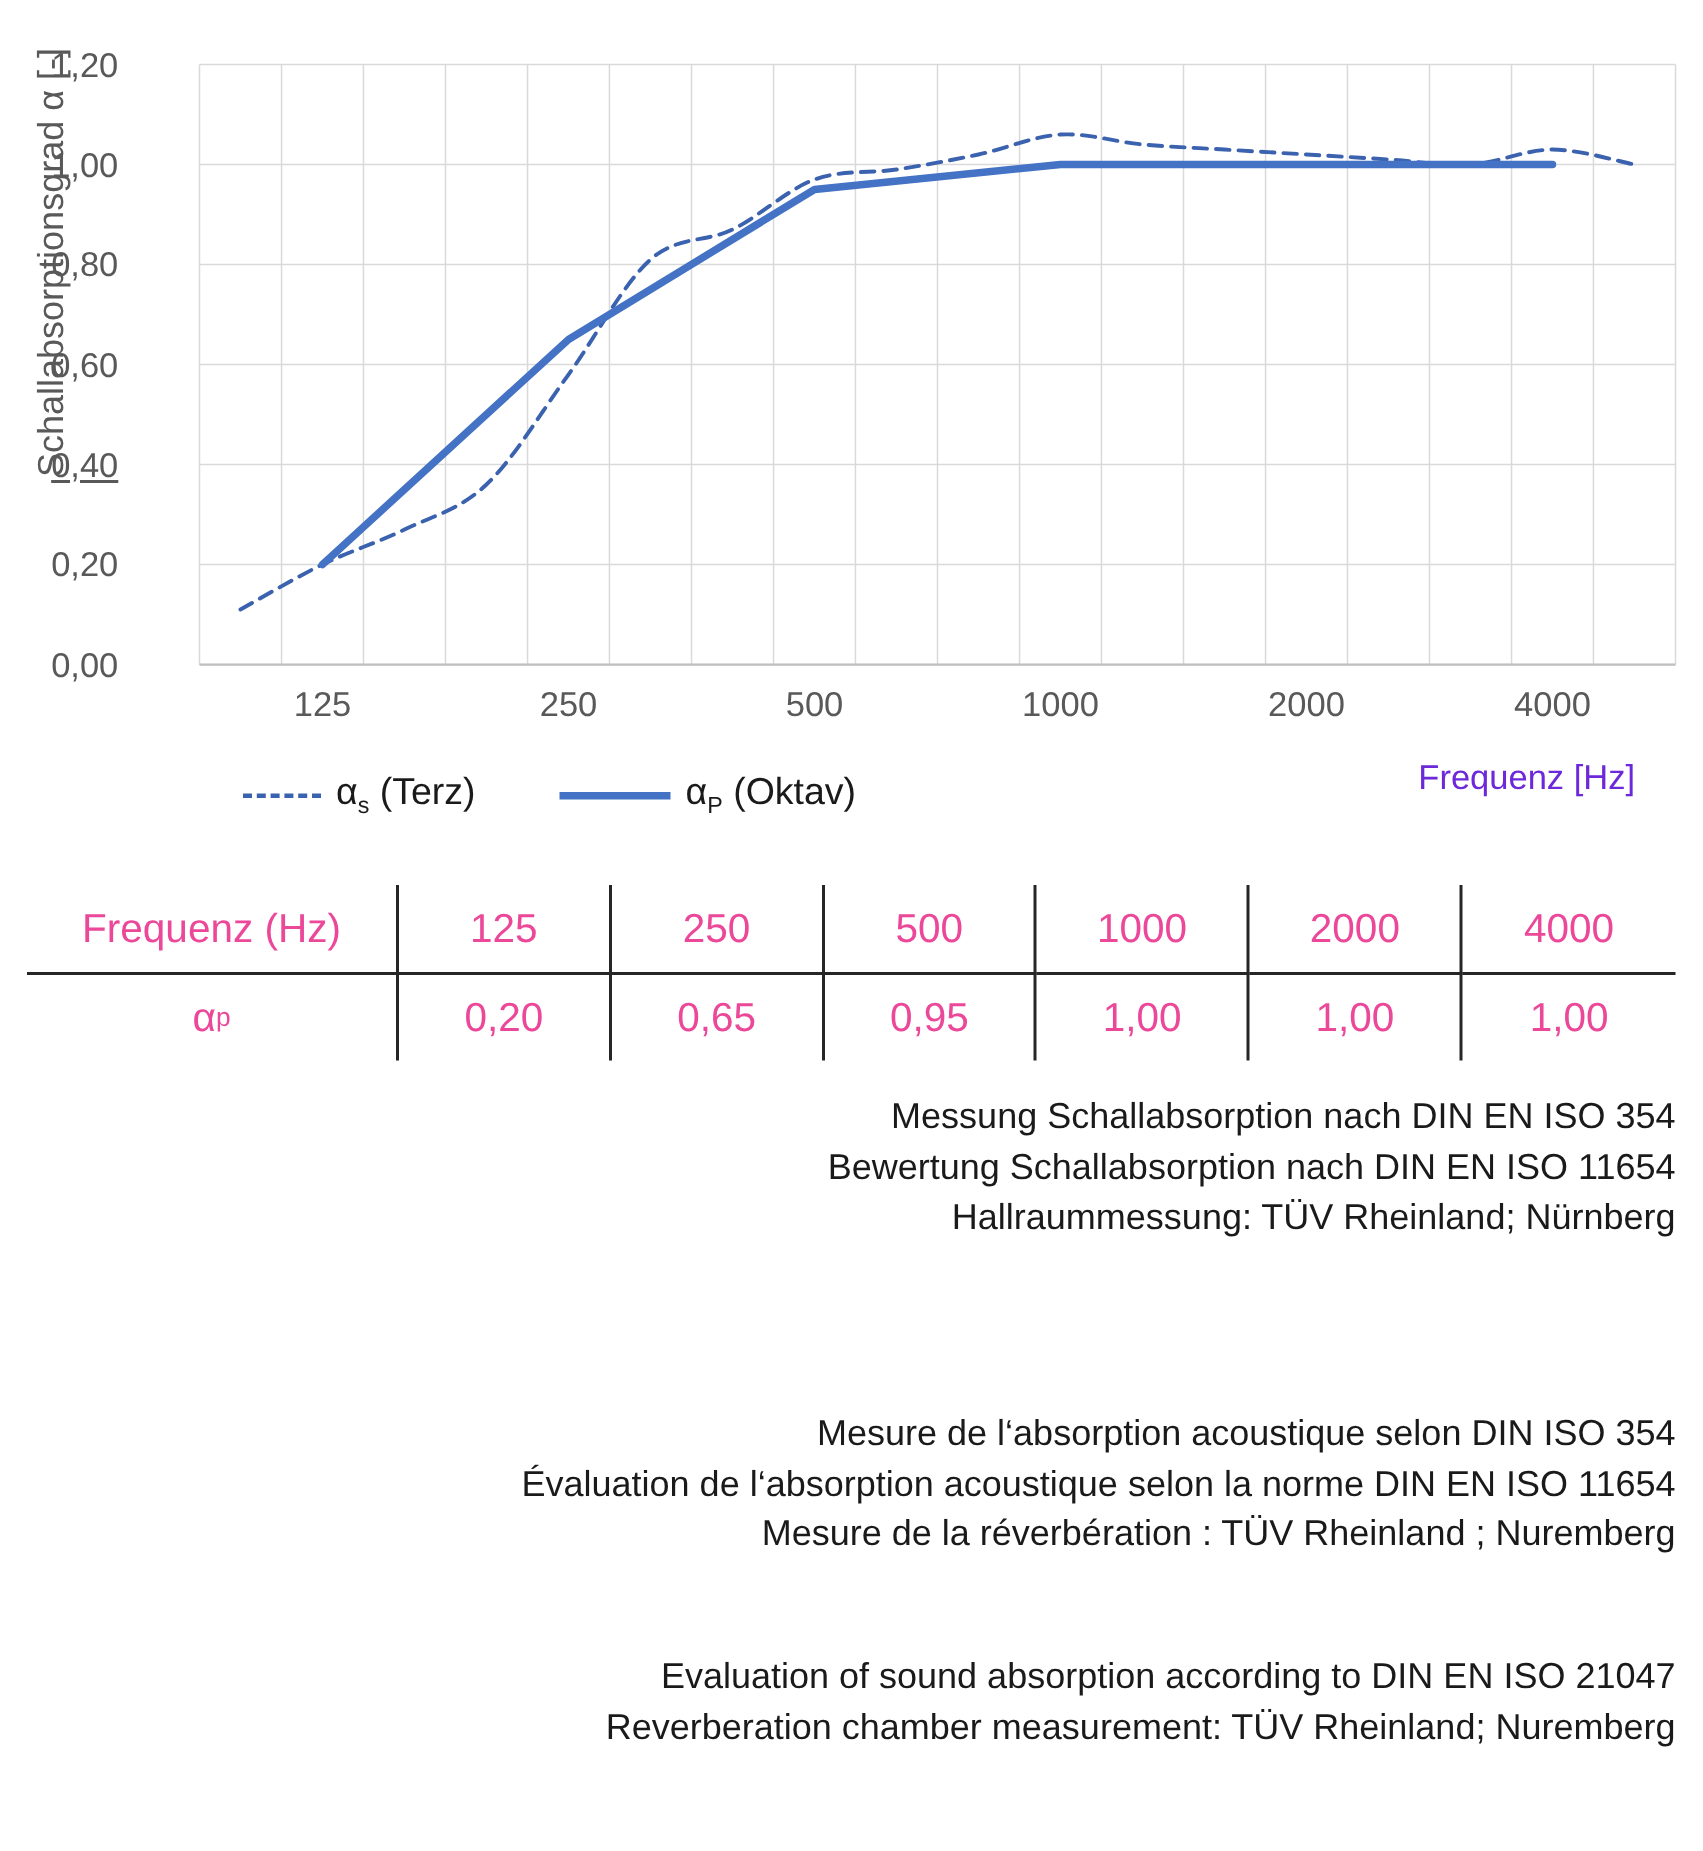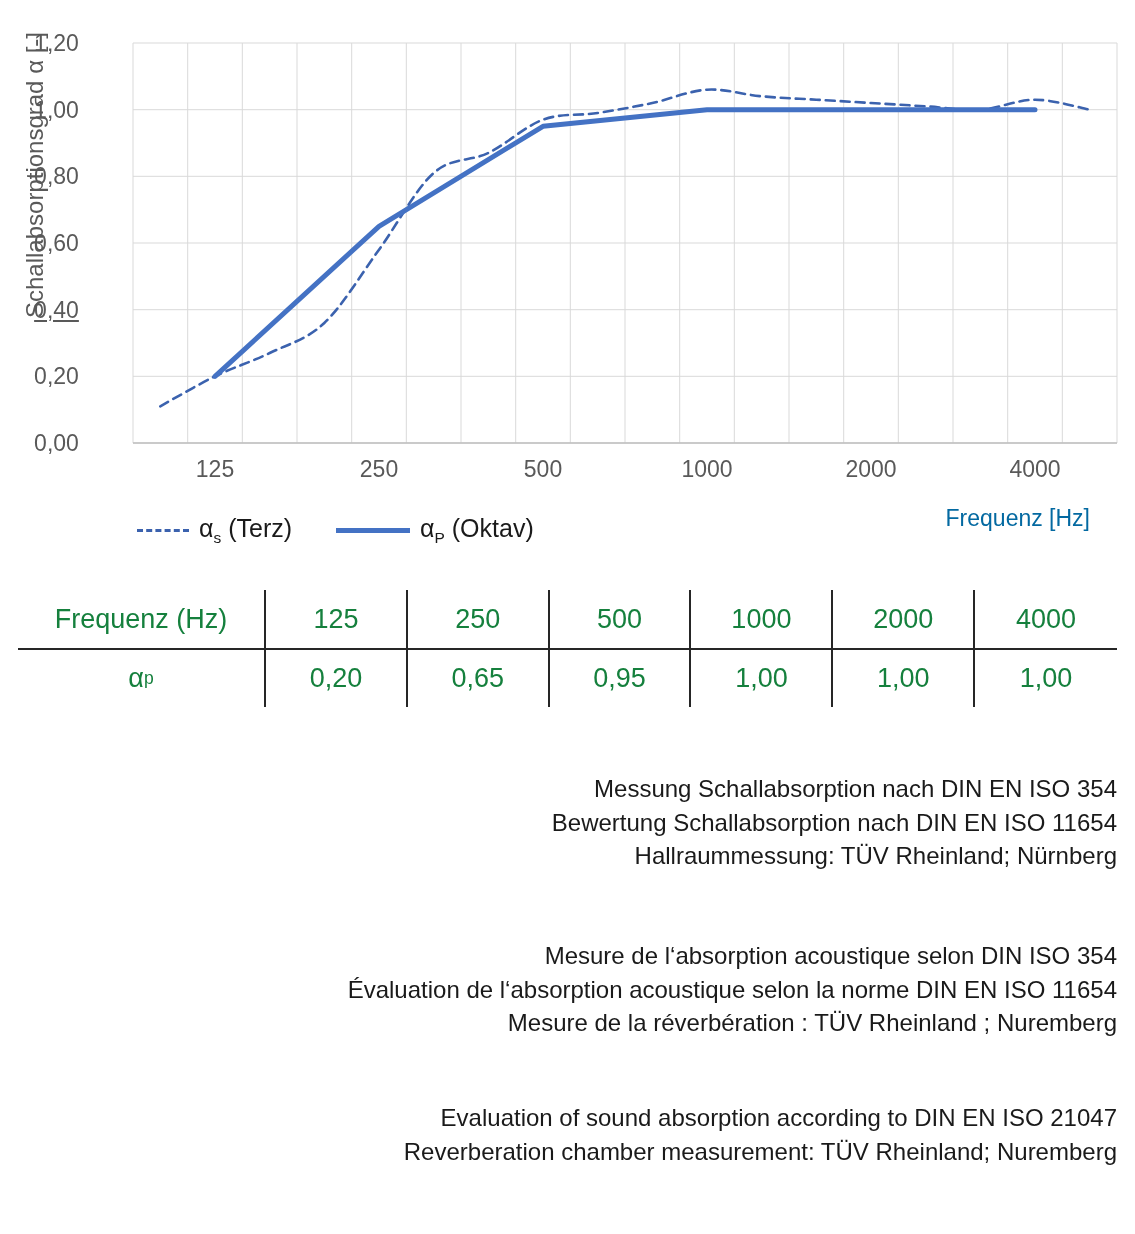--- a/index.html
+++ b/index.html
@@ -18,49 +18,49 @@
   .ytick {
     position:absolute; left:0; width:113px; text-align:center;
     font-size:23px; color:#595959;
   }
   .xtick {
     position:absolute; width:120px; text-align:center;
     font-size:23px; color:#595959;
   }
   .x-title {
     position:absolute; right:45px; top:505px;
-    font-size:23px; color:#0369a1;
+    font-size:23px; color:#6d28d9;
   }
-  .legend { position:absolute; left:137px; top:514px; display:flex; gap:44px; }
+  .legend { position:absolute; left:162px; top:514px; display:flex; gap:56px; }
   .legend-item { display:flex; align-items:center; gap:10px; }
   .legend-label { font-size:25px; color:#1a1a1a; white-space:nowrap; }
   .legend-label sub { font-size:0.62em; }
   .sample-dashed { width:52px; height:0; border-top:3px dashed #3B62AE; }
   .sample-solid  { width:74px; height:5px; background:#4472C4; }
   
   .freq-table {
     position:absolute; left:18px; top:590px; width:1099px;
     display:grid; grid-template-columns:248px repeat(6, 1fr);
-    color:#15803d;
+    color:#ec4899;
   }
   .freq-table .cell {
     display:flex; align-items:center; justify-content:center;
     font-size:27px; height:57px;
     border-right:2px solid #262626;
   }
   .freq-table .cell.lastcol { border-right:none; }
   .freq-table .cell.hdr { border-bottom:2px solid #262626; height:58px; }
   .freq-table sub { font-size:0.65em; }
   
   .note {
     position:absolute; left:0; right:18px; text-align:right;
     font-size:24px; line-height:33.5px; color:#1a1a1a;
   }
   .note p { margin:0; }
-  .note-german  { top:772px; }
+  .note-german  { top:728px; }
   .note-french  { top:939px; }
   .note-english { top:1101px; }
 </style>
 </head>
 <body>
 
 <div class="page">
 
   <div class="chart">
     <svg id="chart-svg" width="1135" height="560">

